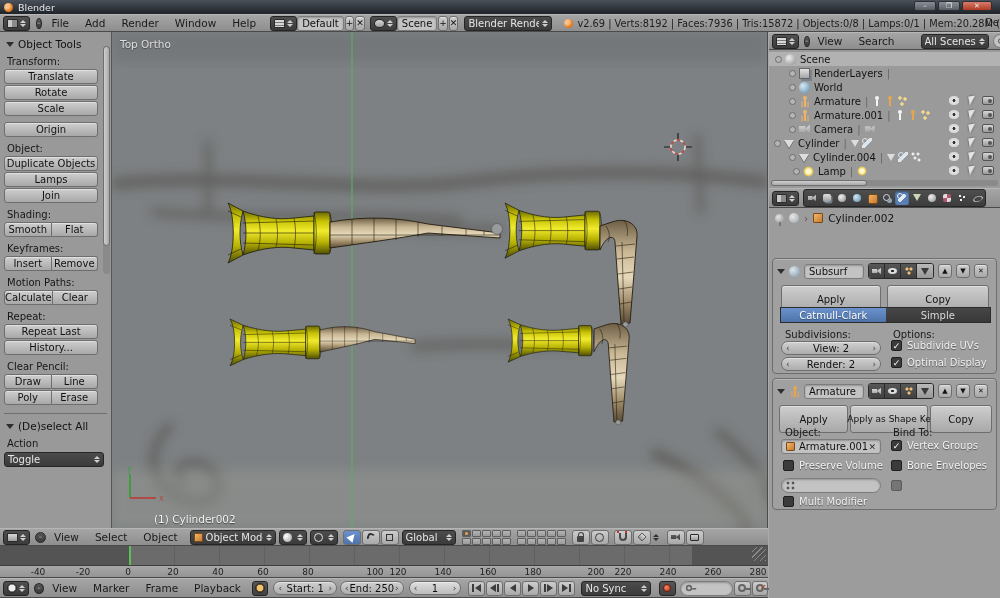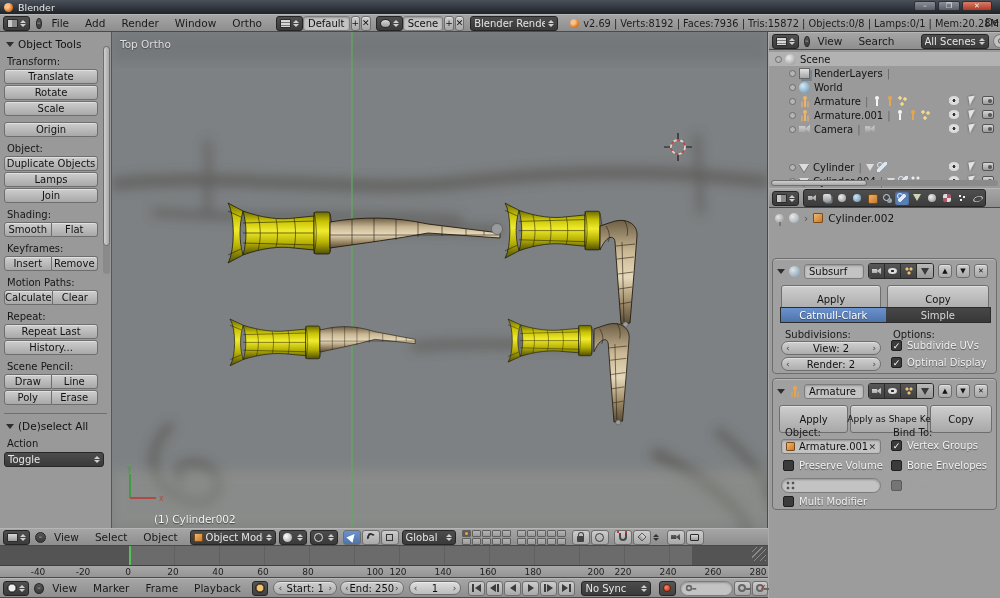--- a/index.html
+++ b/index.html
@@ -223,21 +223,21 @@
           <i class="u"></i>
           <i class="d"></i>
         </span>
       </span>
     <span class="round-btn" style="margin-left:6px">–</span>
     <span style="display:flex;margin-left:2px">
         <span class="menu-item">File</span>
         <span class="menu-item">Add</span>
         <span class="menu-item">Render</span>
         <span class="menu-item">Window</span>
-        <span class="menu-item">Ortho</span>
+        <span class="menu-item">Help</span>
       </span>
     <span class="ebtn" style="margin-left:6px">
         <span class="eglyph tree"></span>
         <span class="ddar">
           <i class="u"></i>
           <i class="d"></i>
         </span>
       </span>
     <span class="field" style="width:92px">
         <span>Default</span>
@@ -315,21 +315,21 @@
           <div class="btn ts-btn">Calculate</div>
           <div class="btn ts-btn">Clear</div>
         </div>
         <div class="ts-label">Repeat:</div>
         <div class="ts-row">
           <div class="btn ts-btn">Repeat Last</div>
         </div>
         <div class="ts-row">
           <div class="btn ts-btn">History...</div>
         </div>
-        <div class="ts-label">Scene Pencil:</div>
+        <div class="ts-label">Clear Pencil:</div>
         <div class="ts-row">
           <div class="btn ts-btn">Draw</div>
           <div class="btn ts-btn">Line</div>
         </div>
         <div class="ts-row">
           <div class="btn ts-btn">Poly</div>
           <div class="btn ts-btn">Erase</div>
         </div>
       </div>
     <div id="deselect">
@@ -526,21 +526,21 @@
         <div class="ot-row" style="padding-left: 20px;">
           <span class="ot-exp"></span>
           <span class="oi oi-camera"></span>
           <span>Camera</span>
           <span class="ot-sep">|</span>
           <span class="xi xi-camera"></span>
           <span class="ri ri-eye"></span>
           <span class="ri ri-cursor"></span>
           <span class="ri ri-cam"></span>
         </div>
-        <div class="ot-row" style="padding-left: 20px; margin-top: 24px;">
+        <div class="ot-row" style="padding-left: 5px;">
           <span class="ot-exp"></span>
           <span class="oi oi-mesh"></span>
           <span>Cylinder</span>
           <span class="ot-sep">|</span>
           <span class="xi xi-mesh"></span>
           <span class="xi xi-wrench"></span>
           <span class="ri ri-eye"></span>
           <span class="ri ri-cursor"></span>
           <span class="ri ri-cam"></span>
         </div>
@@ -549,21 +549,21 @@
           <span class="oi oi-mesh"></span>
           <span>Cylinder.004</span>
           <span class="ot-sep">|</span>
           <span class="xi xi-mesh"></span>
           <span class="xi xi-wrench"></span>
           <span class="xi xi-particles"></span>
           <span class="ri ri-eye"></span>
           <span class="ri ri-cursor"></span>
           <span class="ri ri-cam"></span>
         </div>
-        <div class="ot-row" style="padding-left: 6px; font-weight: bold;">
+        <div class="ot-row" style="padding-left: 24px;">
           <span class="ot-exp"></span>
           <span class="oi oi-lamp"></span>
           <span>Lamp</span>
           <span class="ot-sep">|</span>
           <span class="xi xi-lamp"></span>
           <span class="ri ri-eye"></span>
           <span class="ri ri-cursor"></span>
           <span class="ri ri-cam"></span>
         </div>
       </div>

